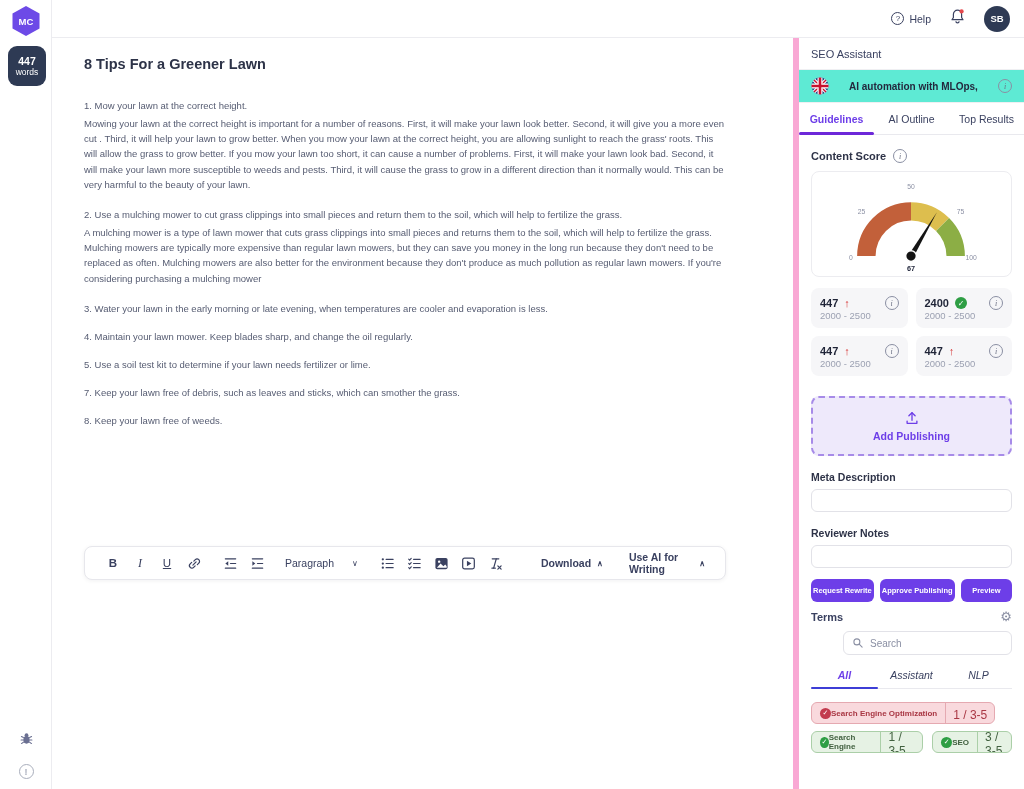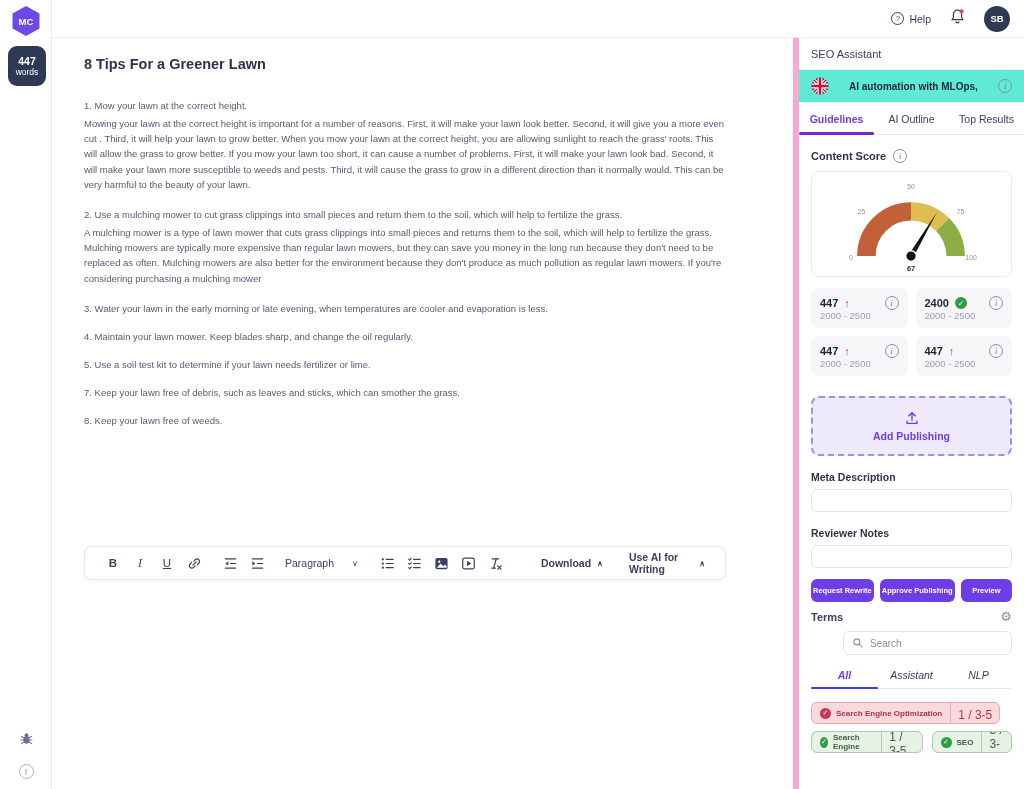--- a/index.html
+++ b/index.html
@@ -88,21 +88,21 @@
   .search-box input::placeholder { color:#8A8FA3; }
 
   .terms-tabs { margin-top:6px; display:flex; border-bottom:1px solid #e9e9ee; }
   .terms-tab { flex:1; text-align:center; font-size:10.5px; padding:8px 0 7px; color:#3A4160; cursor:pointer; position:relative;font-style:italic; }
   .terms-tab.active { color:#6D3EE8; font-weight:bold; }
   .terms-tab.active::after { content:""; position:absolute; left:0; right:0; bottom:-1px; height:2.5px; background:#3D3ED6; border-radius:2px; }
 
   .chips-area { margin-top:13px; display:flex; flex-direction:column; gap:7px; }
   .chip-row { display:flex; gap:9px; }
   .chip { display:inline-flex; align-items:center; border-radius:6px; border:1px solid; overflow:hidden; cursor:pointer; height:22px; }
-  .chip .chip-main { display:flex; align-items:center; gap:5px; padding:0 8px; }
+  .chip .chip-main { display:flex; align-items:center; padding:0 8px; }
   .chip .chip-count { padding:12px 7px; font-size:12px; border-left:1px solid; align-self:stretch; display:flex; align-items:center; }
   .chip-label { font-size:8px; font-weight:bold; }
   .chip-dot { width:11px; height:11px; border-radius:50%; color:#fff; font-size:7px; display:flex; align-items:center; justify-content:center; }
   .chip.error { background:#F9D9DD; border-color:#E5A9B1; }
   .chip.error .chip-label, .chip.error .chip-count { color:#A93744; }
   .chip.error .chip-count { border-left-color:#E5A9B1; }
   .chip.error .chip-dot { background:#C23B4E; }
   .chip.ok { background:#E6F2E4; border-color:#ABCFA8;align-items:center; }
   .chip.ok .chip-label, .chip.ok .chip-count { color:#41603F; }
   .chip.ok .chip-count { border-left-color:#ABCFA8; }

